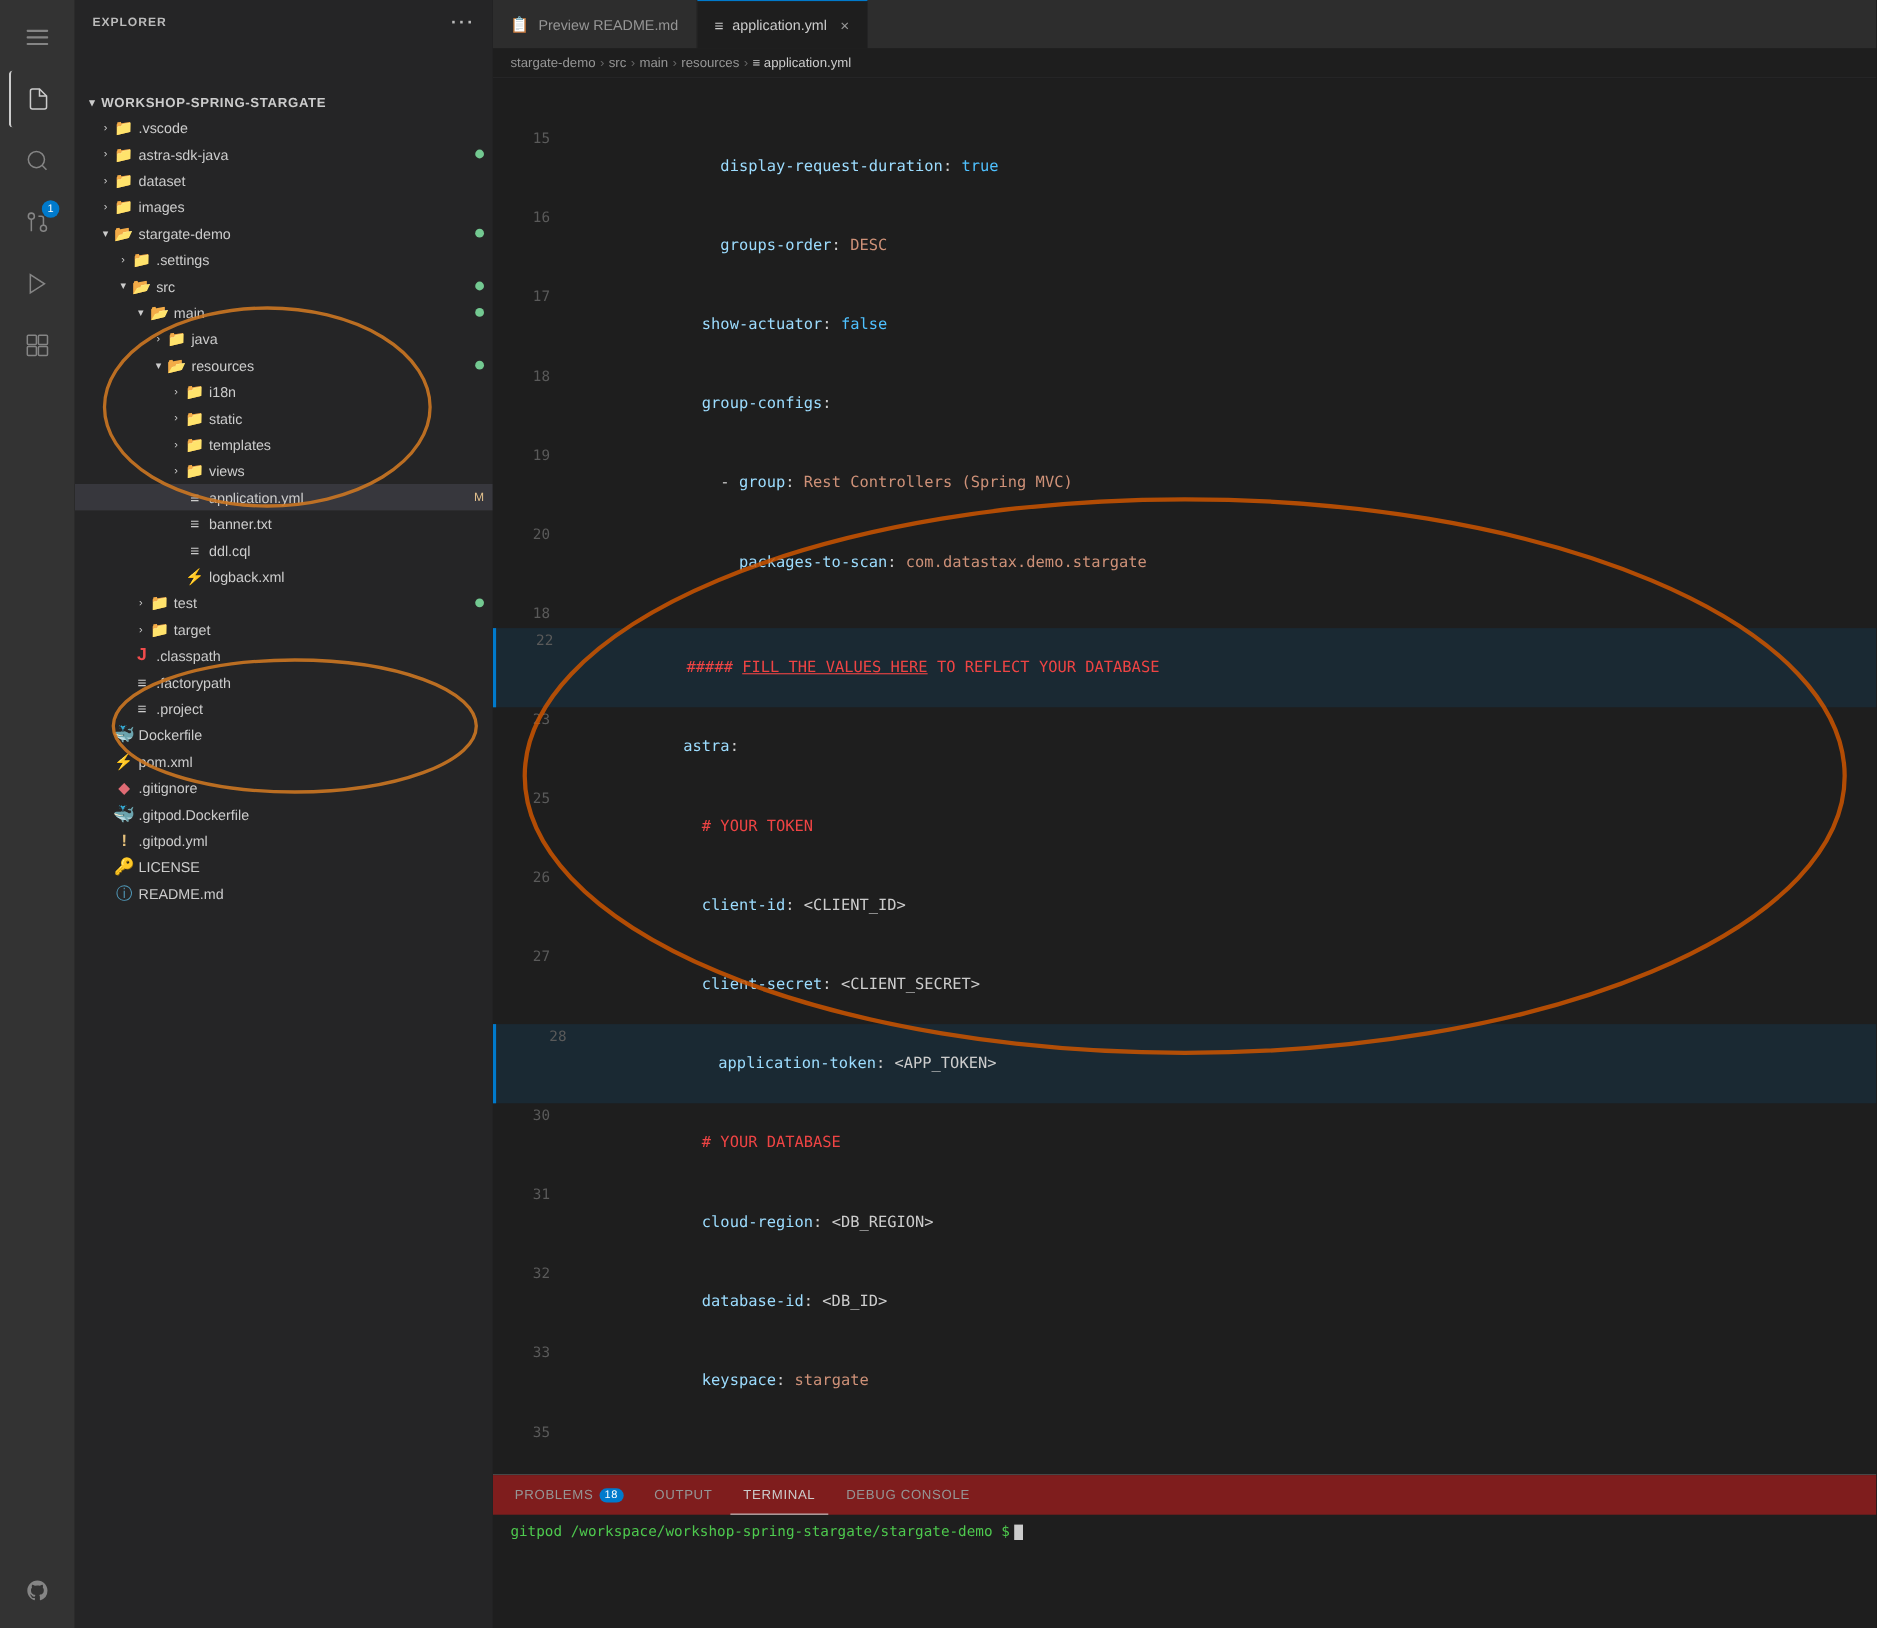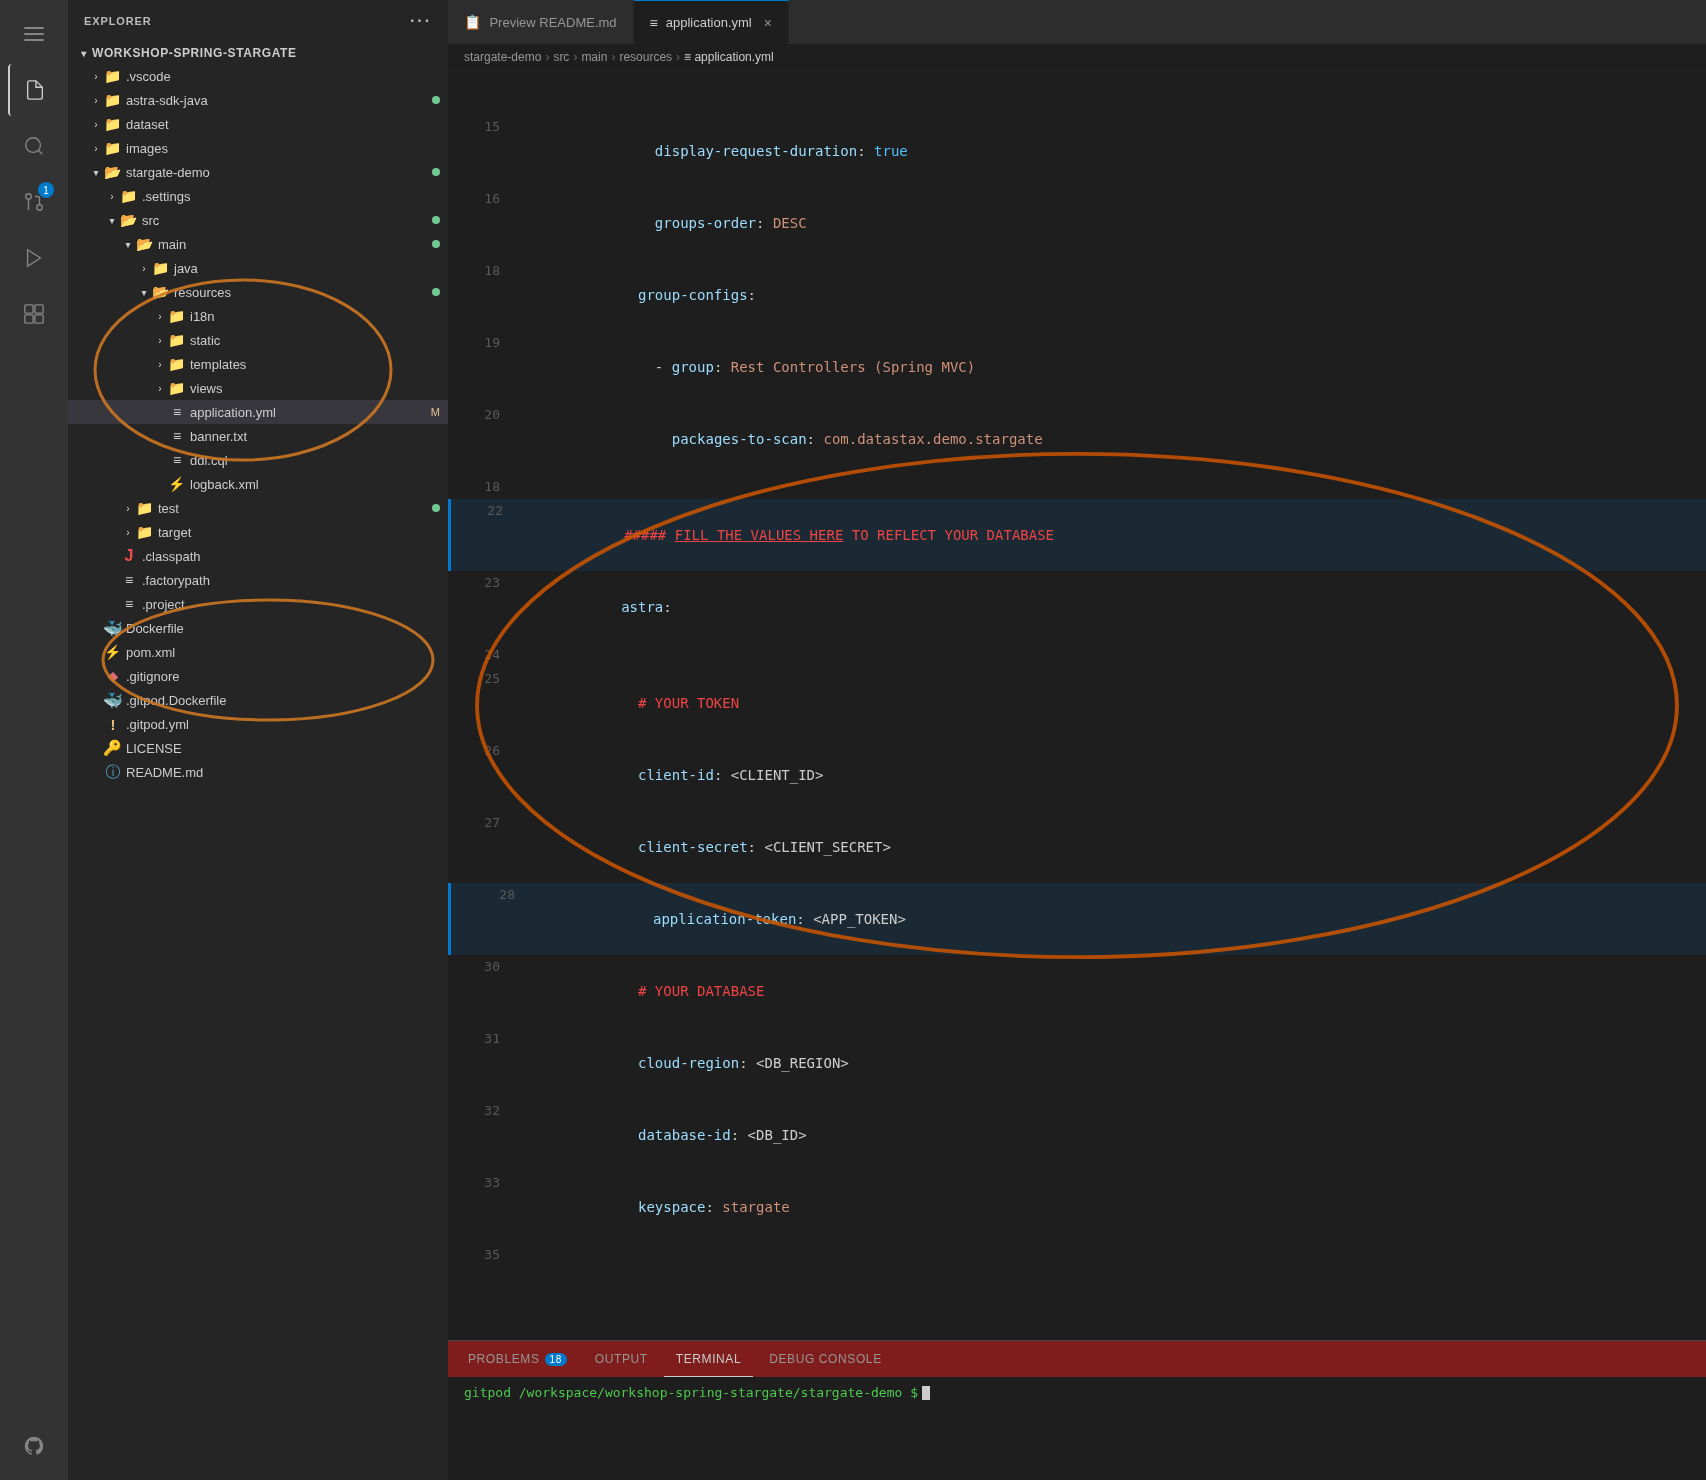--- a/index.html
+++ b/index.html
@@ -306,20 +306,21 @@
       left: 0;
       width: 100%;
       height: 100%;
       pointer-events: none;
       z-index: 10;
     }
 
     
     .sidebar-wrapper {
       position: relative;
+      gap: 40px;
     }
     .sidebar-overlay-svg {
       position: absolute;
       top: 0;
       left: 0;
       width: 100%;
       height: 100%;
       pointer-events: none;
       z-index: 10;
     }
@@ -626,20 +627,26 @@
           </span>
         </div>
 
         <div class="code-line">
           <span class="line-number">16</span>
           <span class="line-content">
             <span class="c-key">    groups-order</span><span>: </span><span class="c-str">DESC</span>
           </span>
         </div>
 
+        <div class="code-line">
+          <span class="line-number">17</span>
+          <span class="line-content">
+            <span class="c-key">  show-actuator</span><span>: </span><span class="c-bool-false">false</span>
+          </span>
+        </div>
 
         <div class="code-line">
           <span class="line-number">18</span>
           <span class="line-content">
             <span class="c-key">  group-configs</span><span>:</span>
           </span>
         </div>
 
         <div class="code-line">
           <span class="line-number">19</span>
@@ -667,24 +674,20 @@
           </span>
         </div>
 
         <div class="code-line">
           <span class="line-number">23</span>
           <span class="line-content">
             <span class="c-key">astra</span><span>:</span>
           </span>
         </div>
 
-        <div class="code-line">
-          <span class="line-number">24</span>
-          <span class="line-content">&nbsp;</span>
-        </div>
 
         <div class="code-line">
           <span class="line-number">25</span>
           <span class="line-content">
             <span class="c-comment">  # YOUR TOKEN</span>
           </span>
         </div>
 
         <div class="code-line">
           <span class="line-number">26</span>

